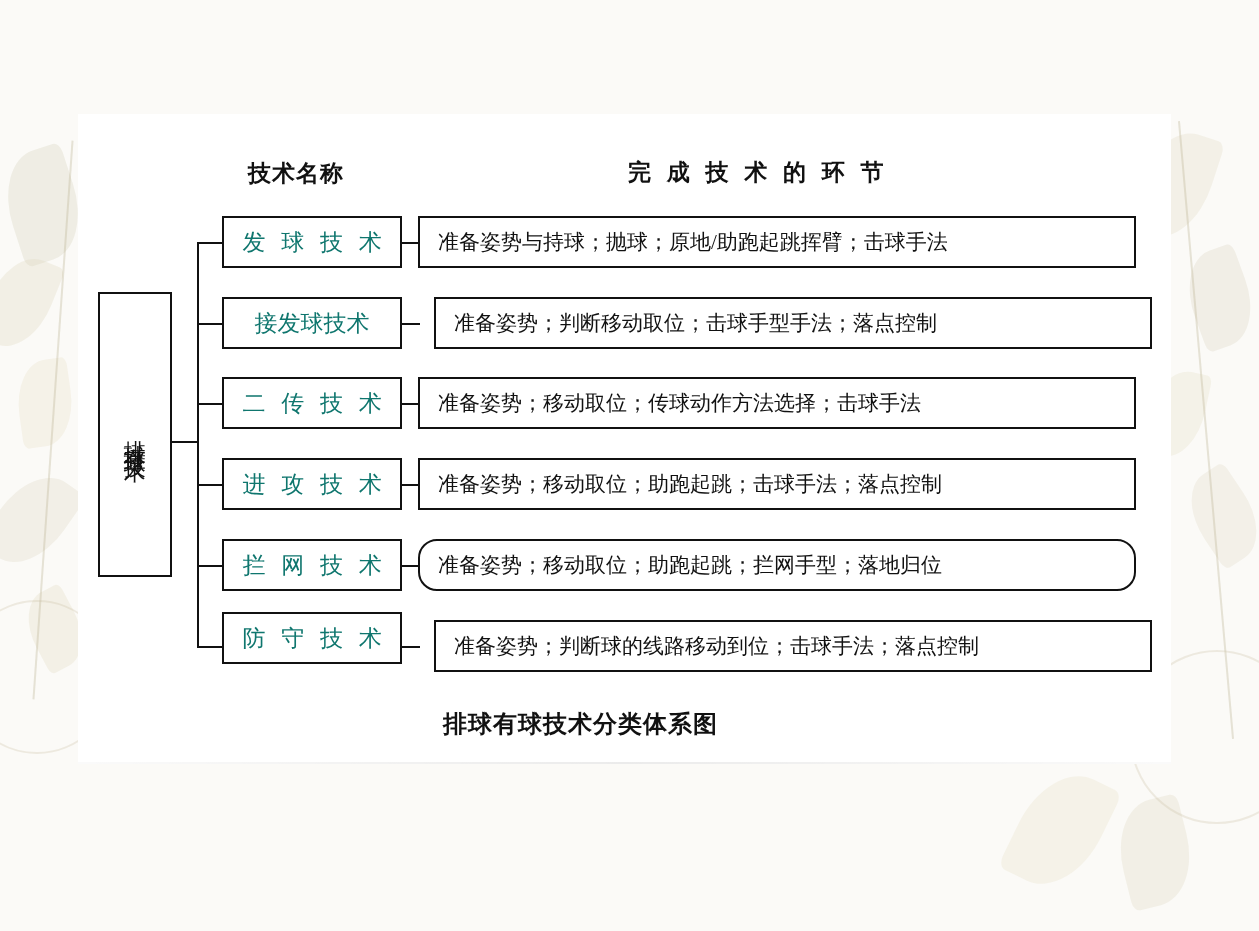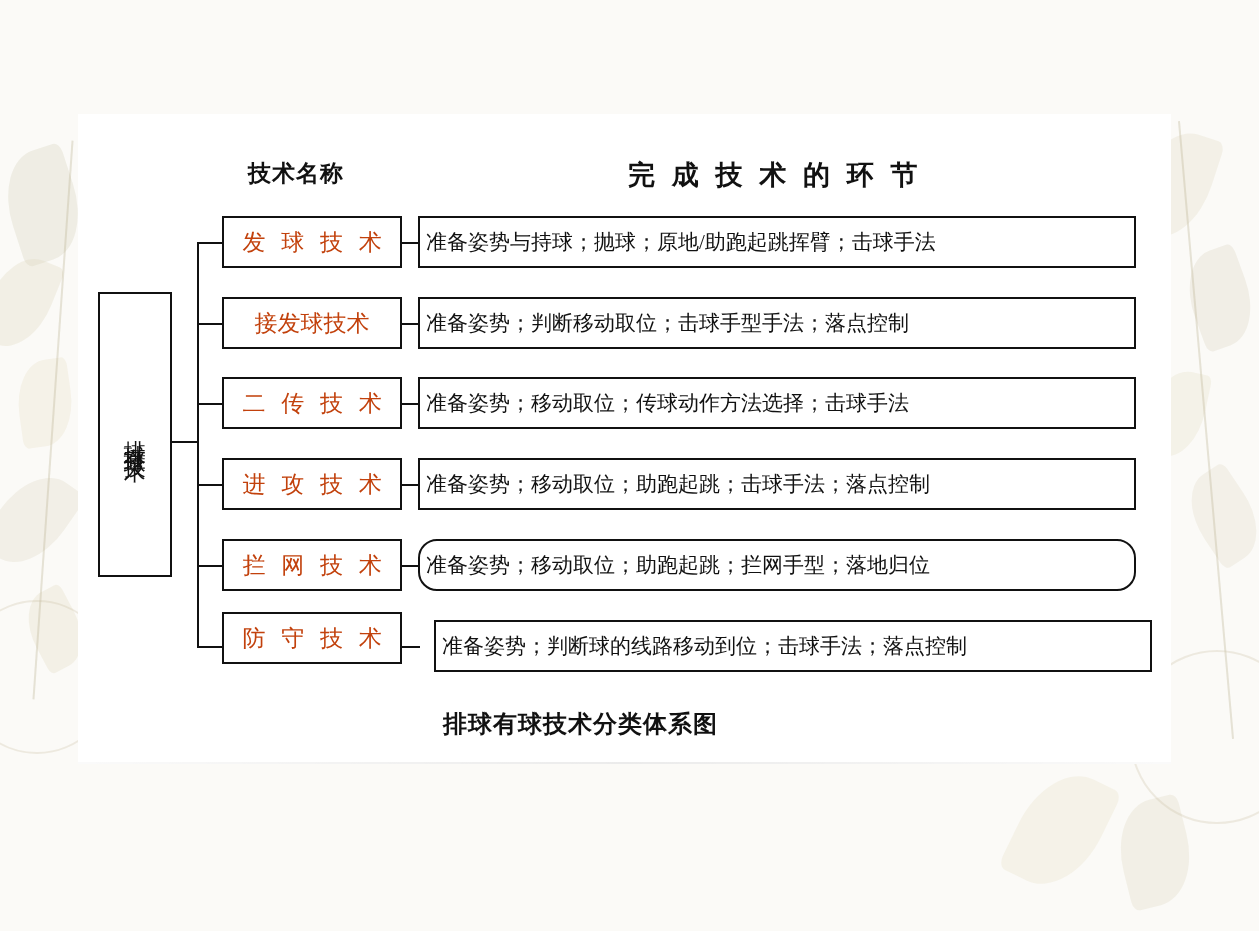--- a/index.html
+++ b/index.html
@@ -75,21 +75,21 @@
   }
   #hdr-tech {
     left: 248px;
     top: 158px;
     font-size: 23px;
     letter-spacing: 1px;
   }
   #hdr-steps {
     left: 628px;
     top: 157px;
-    font-size: 27px;
+    font-size: 23px;
     letter-spacing: 5px;
   }
 
   .root-box {
     position: absolute;
     left: 98px;
     top: 292px;
     width: 74px;
     height: 285px;
     border: 2px solid #111;
@@ -113,35 +113,35 @@
     position: absolute;
     left: 222px;
     width: 180px;
     height: 52px;
     border: 2px solid #111;
     box-sizing: border-box;
     display: flex;
     align-items: center;
     justify-content: center;
     font-size: 23px;
-    color: #c2410c;
+    color: #0f766e;
     background: #fff;
   }
   .name-box.spaced { letter-spacing: 5px; text-indent: 5px; }
 
   .step-box {
     position: absolute;
     left: 418px;
     width: 718px;
     height: 52px;
     border: 2px solid #111;
     box-sizing: border-box;
     display: flex;
     align-items: center;
-    padding-left: 6px;
+    padding-left: 18px;
     font-size: 21px;
     color: #111;
     background: #fff;
   }
 
   .line {
     position: absolute;
     background: #111;
   }
   .hline { height: 2px; }
@@ -211,20 +211,20 @@
   <div class="name-box spaced" style="top:612px;">防 守 技 术</div>
 
   <div class="line hline" style="left:400px; top:242px; width:20px;"></div>
   <div class="line hline" style="left:400px; top:323px; width:20px;"></div>
   <div class="line hline" style="left:400px; top:403px; width:20px;"></div>
   <div class="line hline" style="left:400px; top:484px; width:20px;"></div>
   <div class="line hline" style="left:400px; top:565px; width:20px;"></div>
   <div class="line hline" style="left:400px; top:646px; width:20px;"></div>
 
   <div class="step-box" style="top:216px;">准备姿势与持球；抛球；原地/助跑起跳挥臂；击球手法</div>
-  <div class="step-box" style="top:297px;">准备姿势；判断移动取位；击球手型手法；落点控制</div>
+  <div class="step-box" style="top:297px;margin-left:16px;">准备姿势；判断移动取位；击球手型手法；落点控制</div>
   <div class="step-box" style="top:377px;">准备姿势；移动取位；传球动作方法选择；击球手法</div>
   <div class="step-box" style="top:458px;">准备姿势；移动取位；助跑起跳；击球手法；落点控制</div>
   <div class="step-box" style="top:539px;border-radius:19px;">准备姿势；移动取位；助跑起跳；拦网手型；落地归位</div>
   <div class="step-box" style="top:620px;margin-left:16px;">准备姿势；判断球的线路移动到位；击球手法；落点控制</div>
 
   <div class="caption">排球有球技术分类体系图</div>
 </div>
 
 </body></html>

